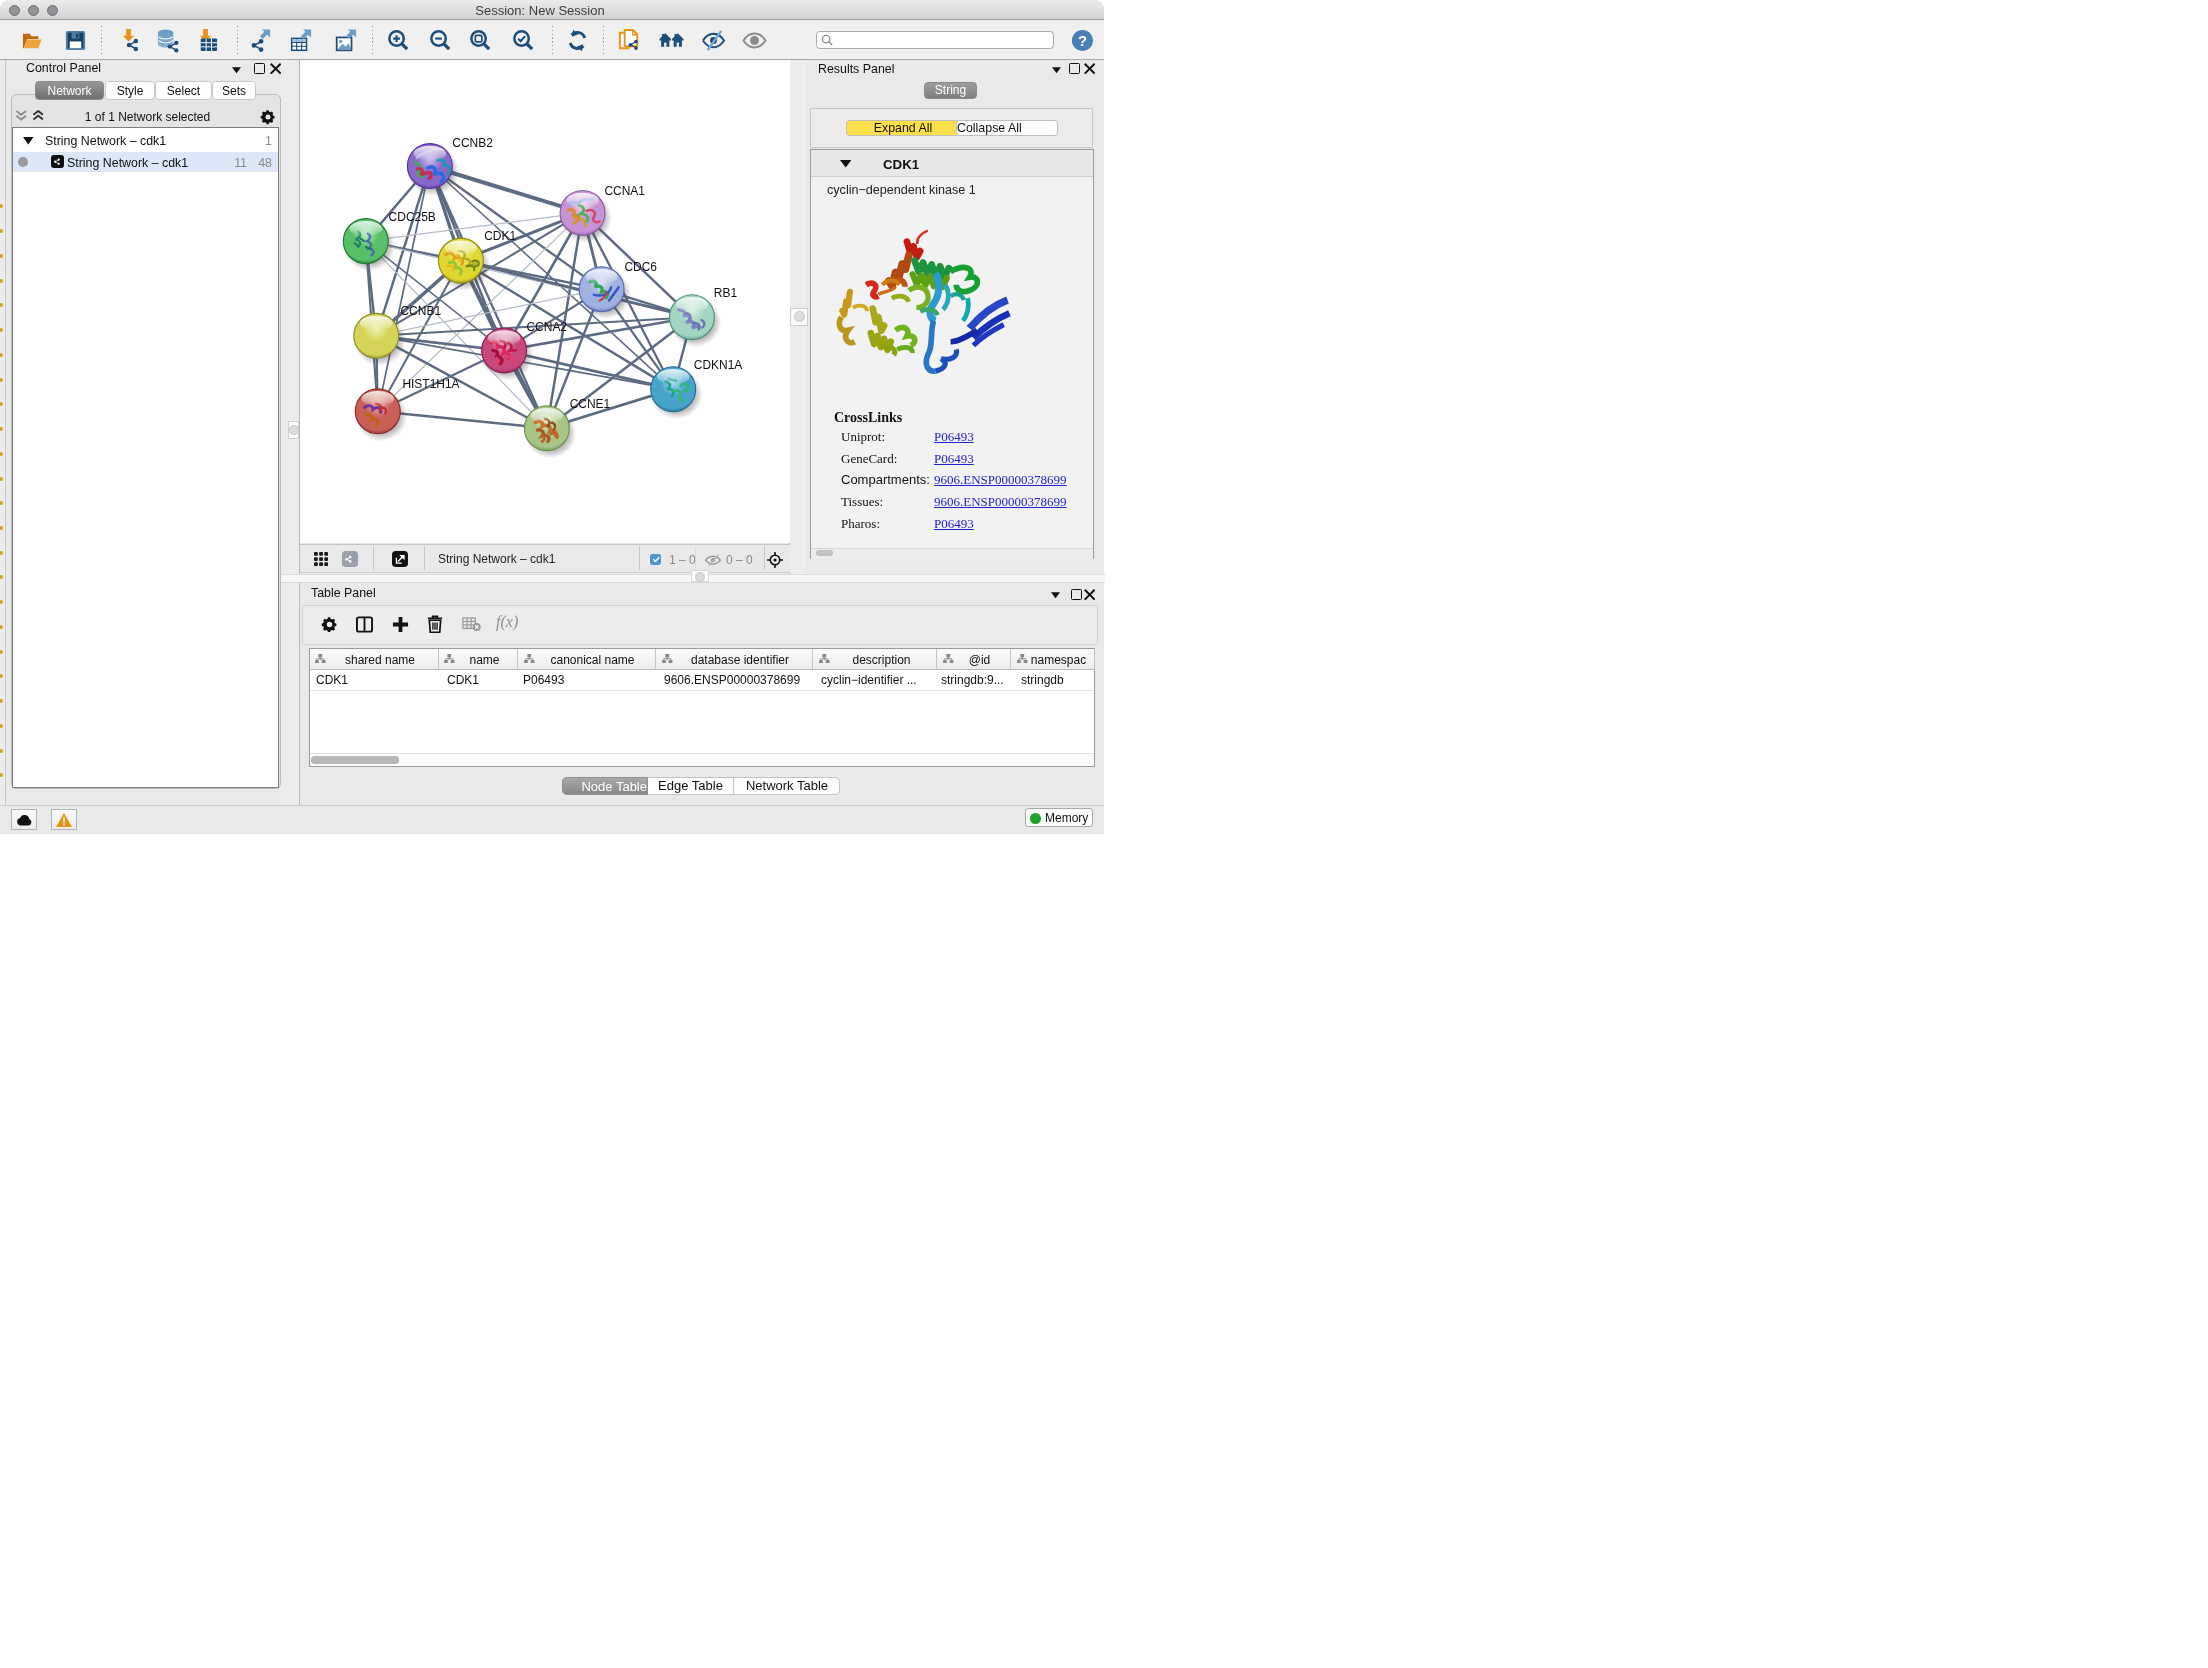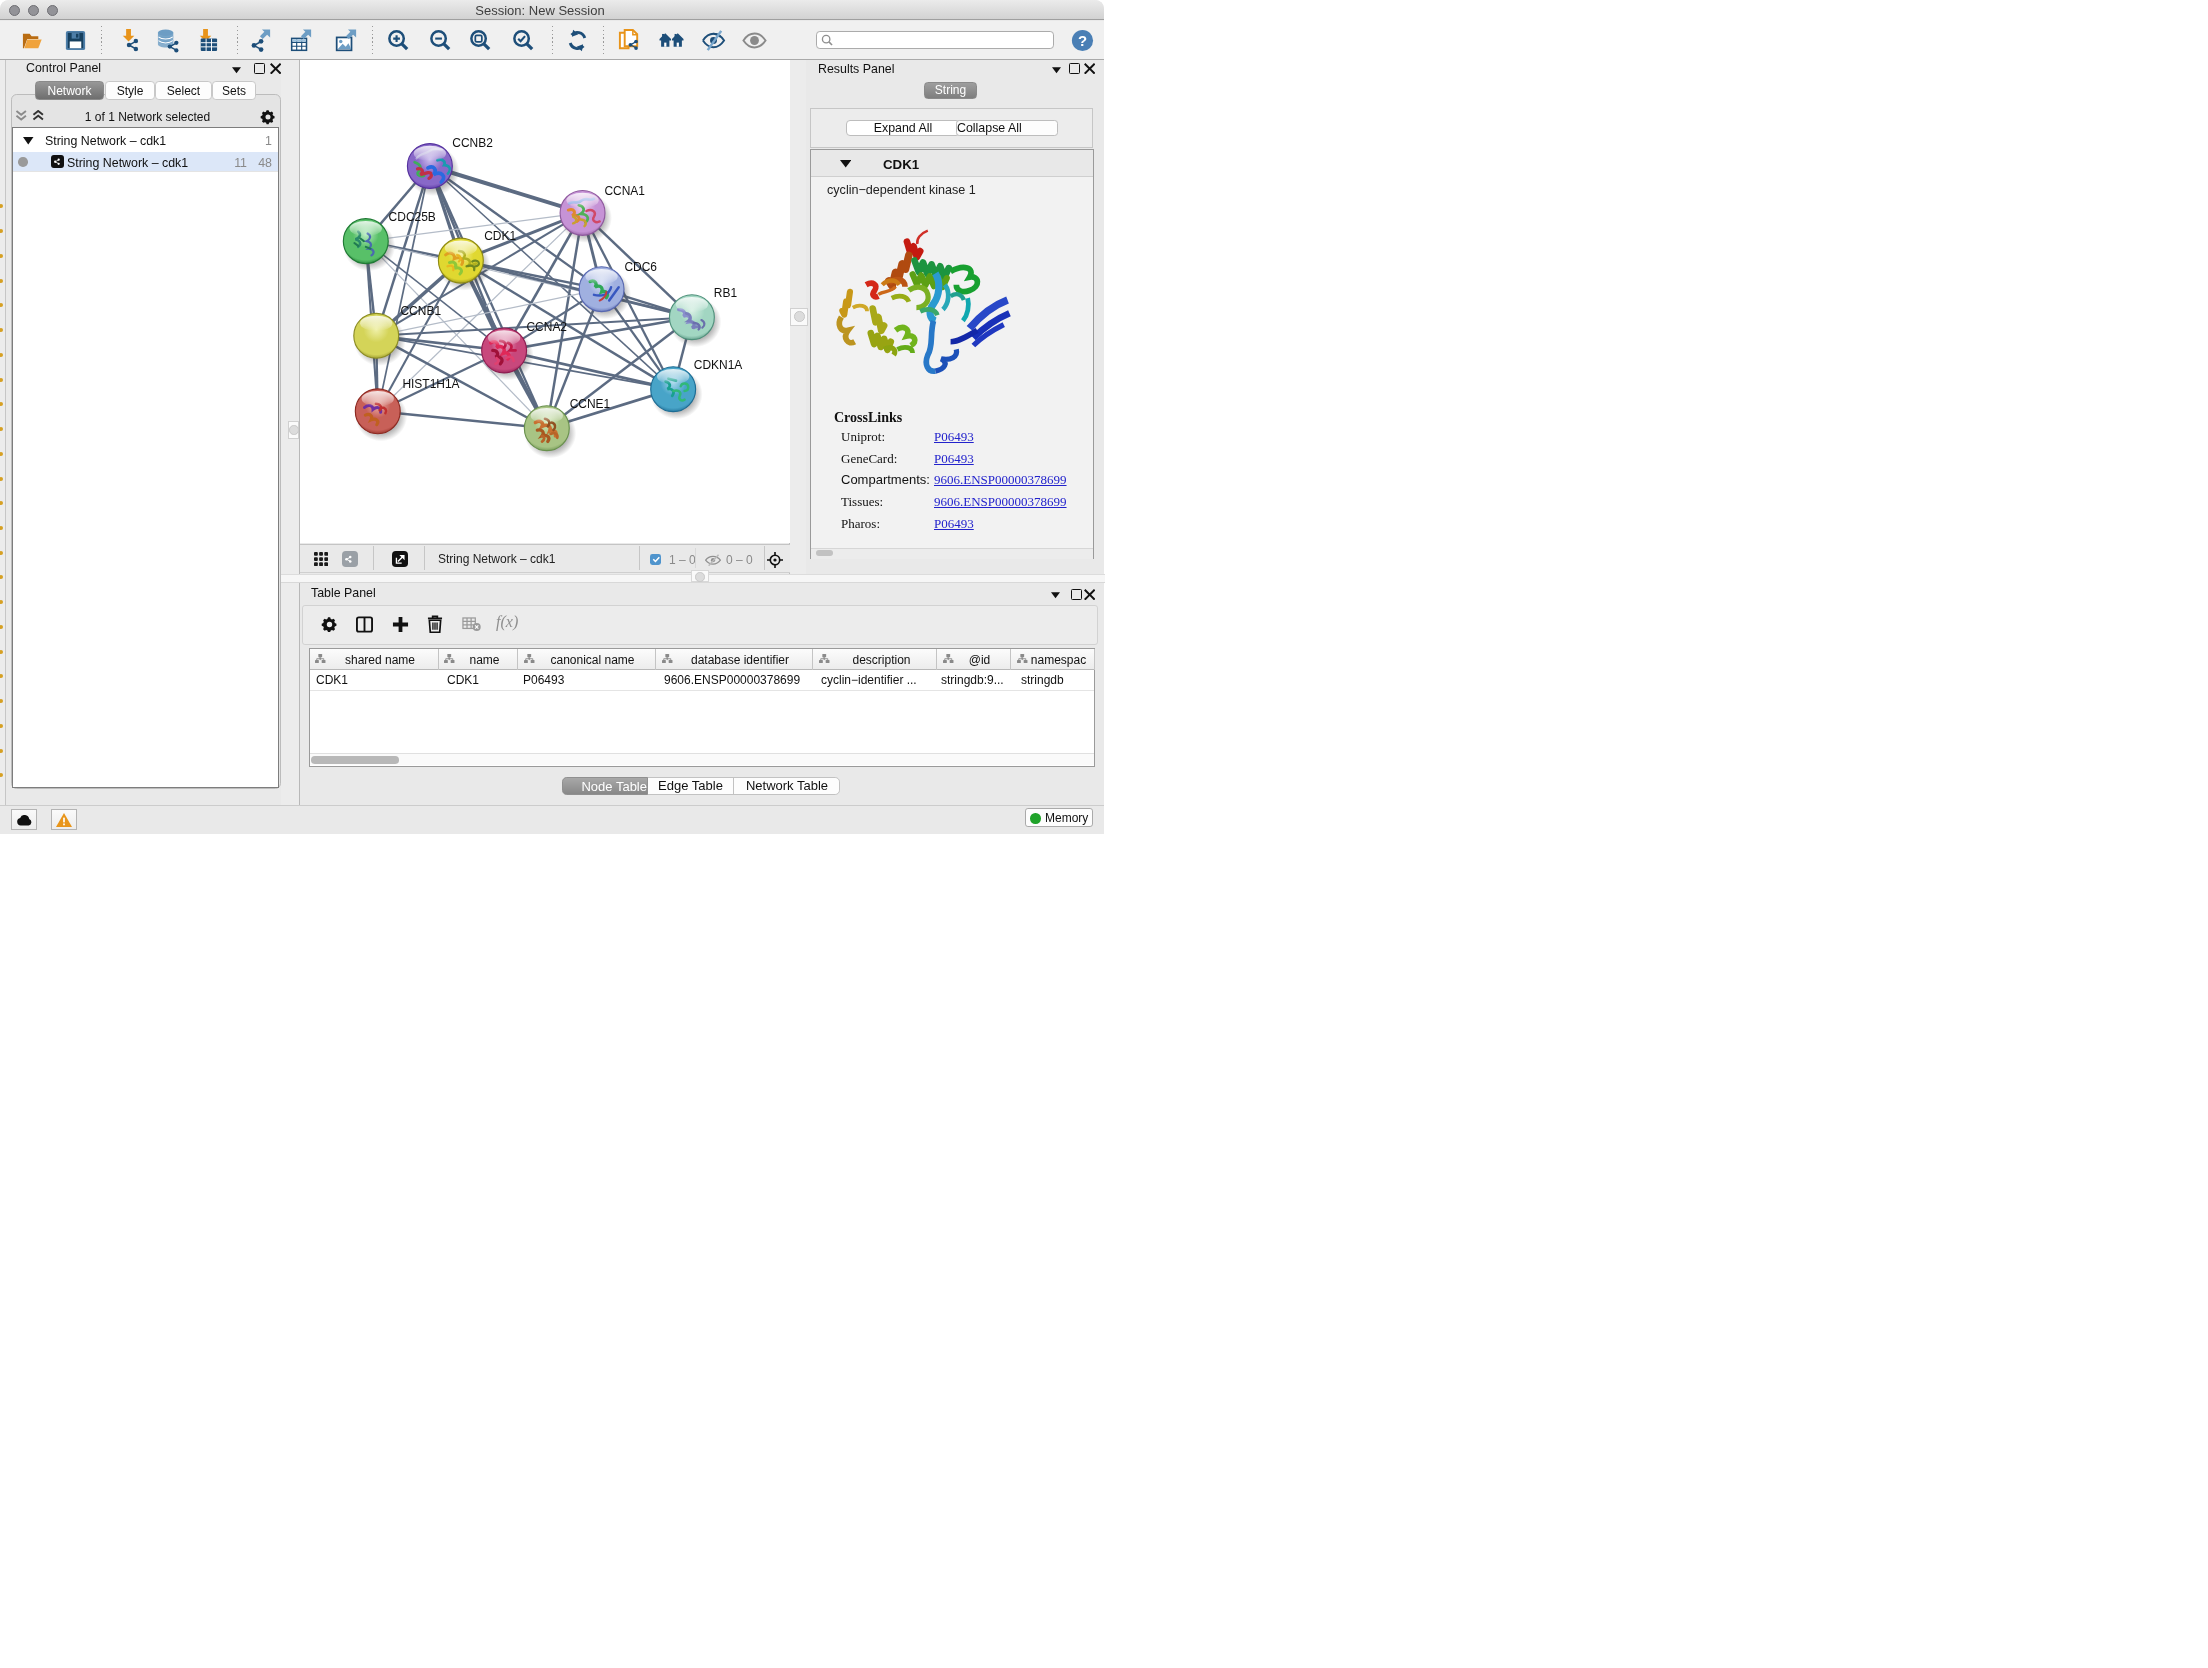--- a/index.html
+++ b/index.html
@@ -556,21 +556,21 @@
 <div class="abs" style="left:818px;top:62px;font-size:12.4px;color:#111">Results Panel</div>
 <svg class="abs" width="9" height="6.7" viewBox="0 0 12 8" style="left:1052px;top:67px">
     <path d="M0 0h12L6 8z" fill="#111"></path>
   </svg>
 <div class="abs" style="left:1069px;top:63px;width:10.5px;height:10.5px;border:1.5px solid #111;border-radius:1.4px"></div>
 <svg class="abs" width="11.4" height="11.4" viewBox="0 0 12 12" style="left:1084px;top:63px">
     <path d="M1.5 0 6 4.5 10.5 0 12 1.5 7.5 6 12 10.5 10.5 12 6 7.5 1.5 12 0 10.5 4.5 6 0 1.5z" fill="#111"></path>
   </svg>
 <div class="abs" style="left:924px;top:82px;width:53px;height:16.6px;background:linear-gradient(#9e9e9e,#7e7e7e);border:1px solid #8a8a8a;border-radius:3.8px;color:#fff;text-align:center;font-size:12px;line-height:15.7px">String</div>
 <div class="abs" style="left:810px;top:108px;width:283px;height:40px;background:#ececec;border:1px solid #c6c6c6"></div>
-<div class="abs" style="left:846px;top:120px;width:114px;height:16px;background:#ffffff;border:1px solid #bdbdbd;border-radius:4px;text-align:center;font-size:12.4px;line-height:15px;color:#111">Expand All</div>
+<div class="abs" style="left:846px;top:120px;width:114px;height:16px;background:#fde047;border:1px solid #bdbdbd;border-radius:4px;text-align:center;font-size:12.4px;line-height:15px;color:#111">Expand All</div>
 <div class="abs" style="left:956px;top:120px;width:102px;height:16px;background:#fdfdfd;border:1px solid #bdbdbd;border-radius:3.3px;font-size:12.4px;line-height:15px;color:#111">Collapse All</div>
 <div class="abs" style="left:810px;top:149px;width:284px;height:410px;background:#f2f2f2;border:1px solid #9a9a9a"></div>
 <div class="abs" style="left:811px;top:150px;width:282px;height:27px;background:#e8e8e8;border-bottom:1px solid #cfcfcf"></div>
 <svg class="abs" width="11.4" height="7.6" viewBox="0 0 12 8" style="left:840px;top:160px">
     <path d="M0 0h12L6 8z" fill="#111"></path>
   </svg>
 <div class="abs" style="left:883px;top:157px;font-size:13.3px;font-weight:700;color:#111">CDK1</div>
 <div class="abs" style="left:827px;top:183px;font-size:12.6px;color:#222">cyclin−dependent kinase 1</div>
 <svg class="abs" width="190" height="169" viewBox="0 0 200 178" style="left:829px;top:224px">
     <path d="M104 7 C96 10 92 16 93 21" fill="none" stroke="#d03028" stroke-width="2.6"></path>

